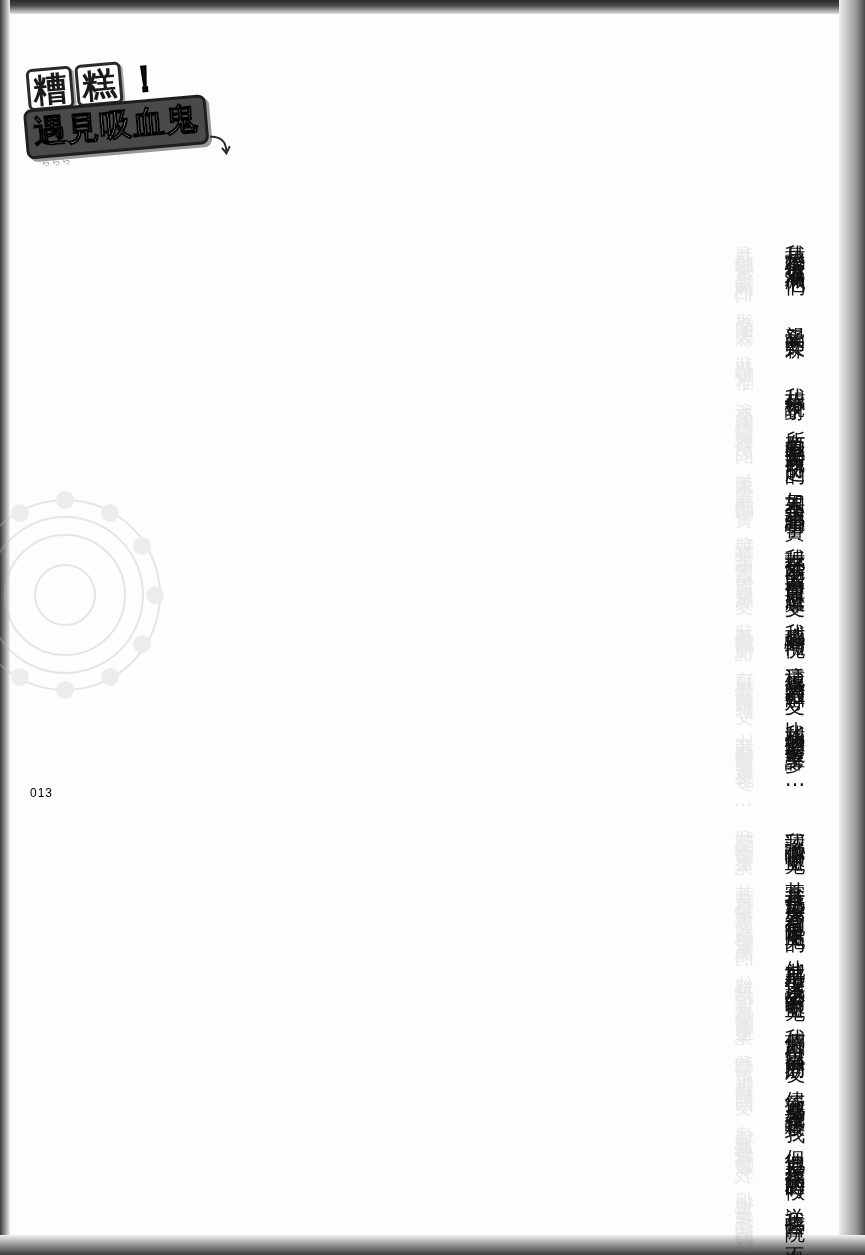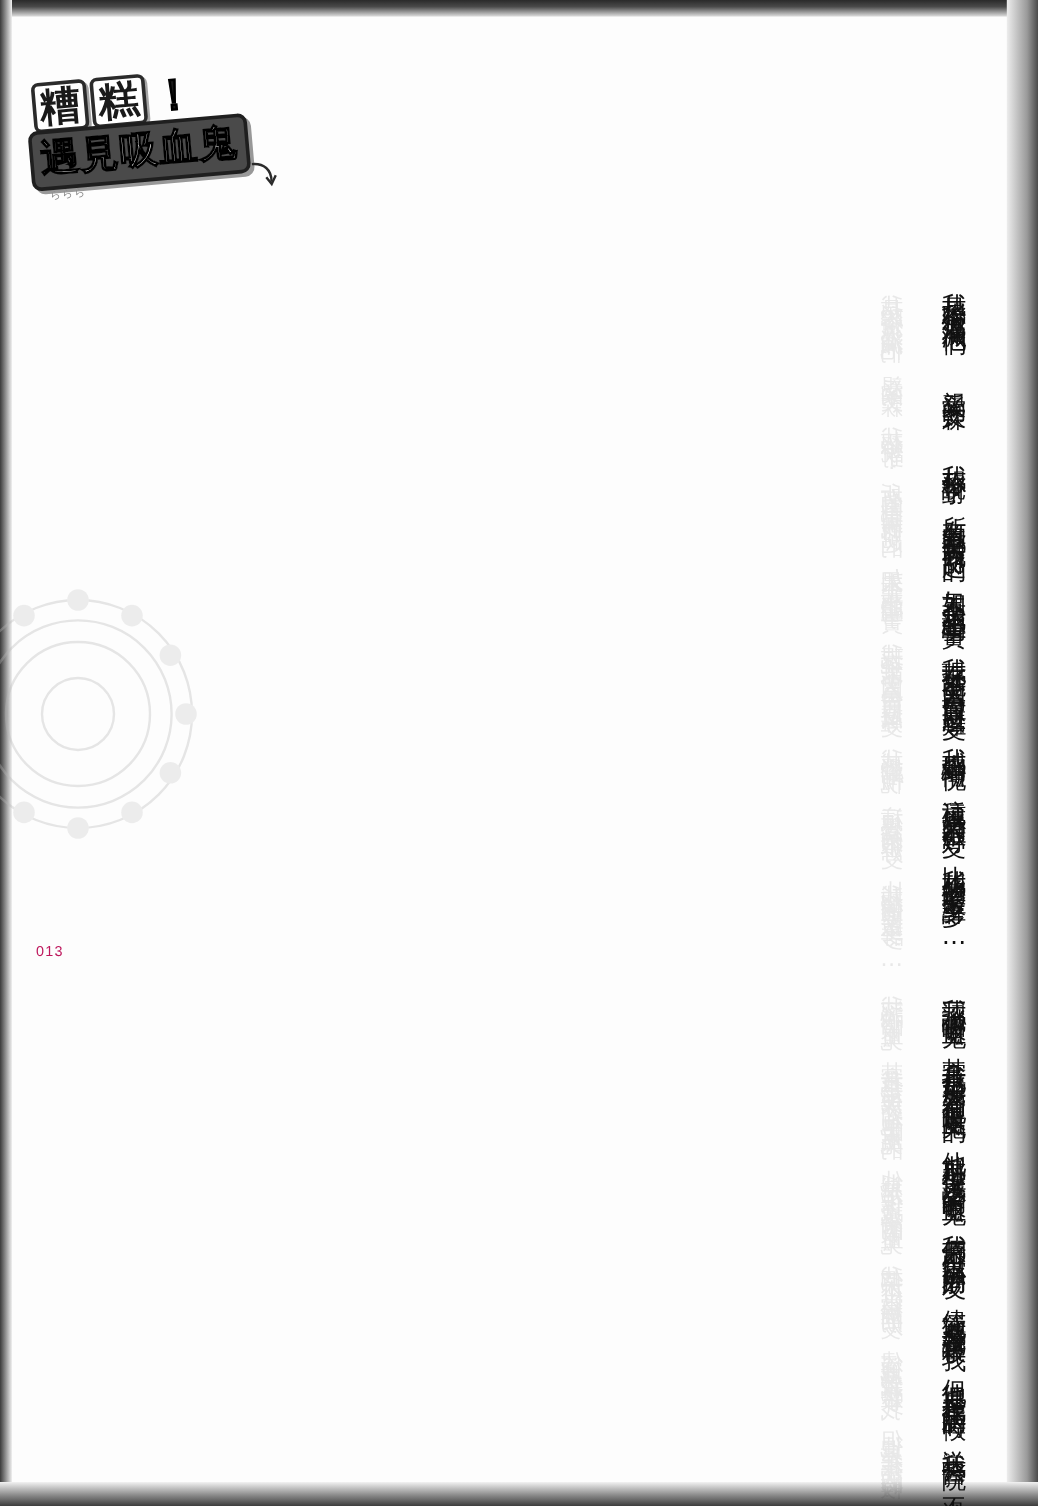--- a/index.html
+++ b/index.html
@@ -126,21 +126,21 @@
     height: 230px;
     opacity: 0.35;
   }
 
   
   .folio {
     position: absolute;
     left: 30px;
     top: 786px;
     font-size: 12px;
-    color: #be185d;
+    color: #000000;
     letter-spacing: 1px;
     font-family: "Liberation Sans", sans-serif;
   }
 
   
   .vtext {
     position: absolute;
     top: 228px;
     right: 60px;
     height: 960px;

